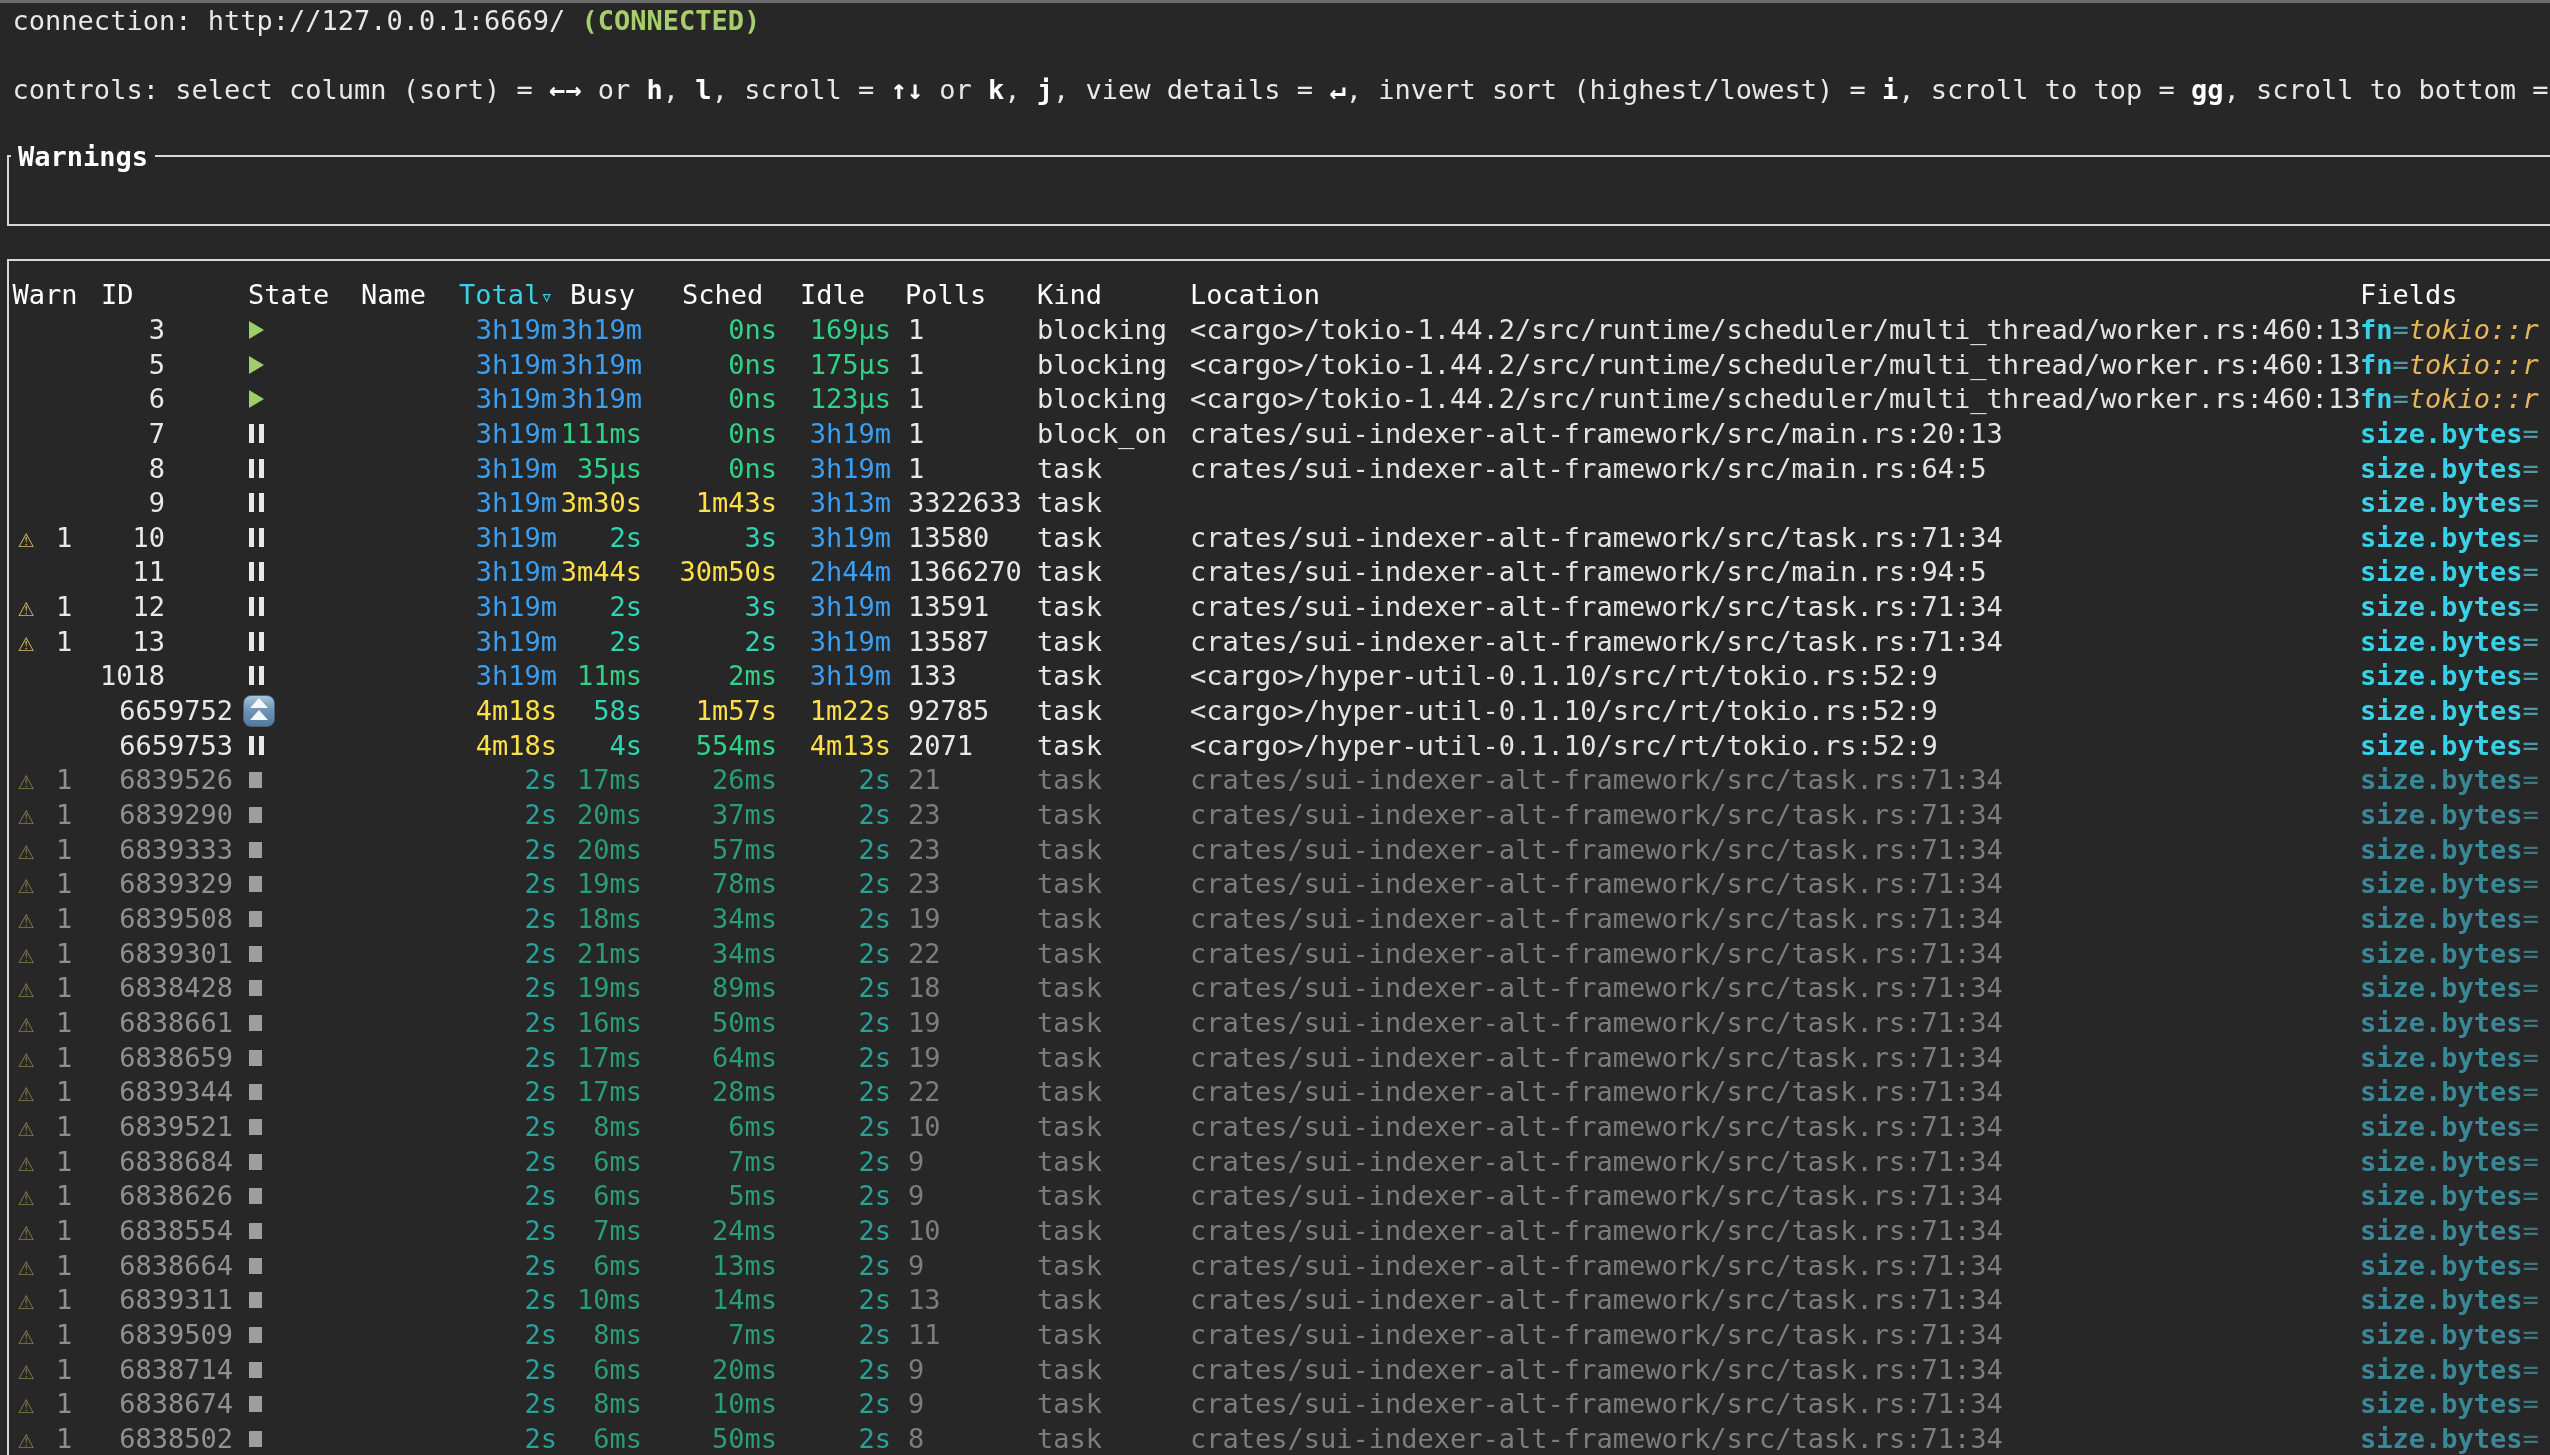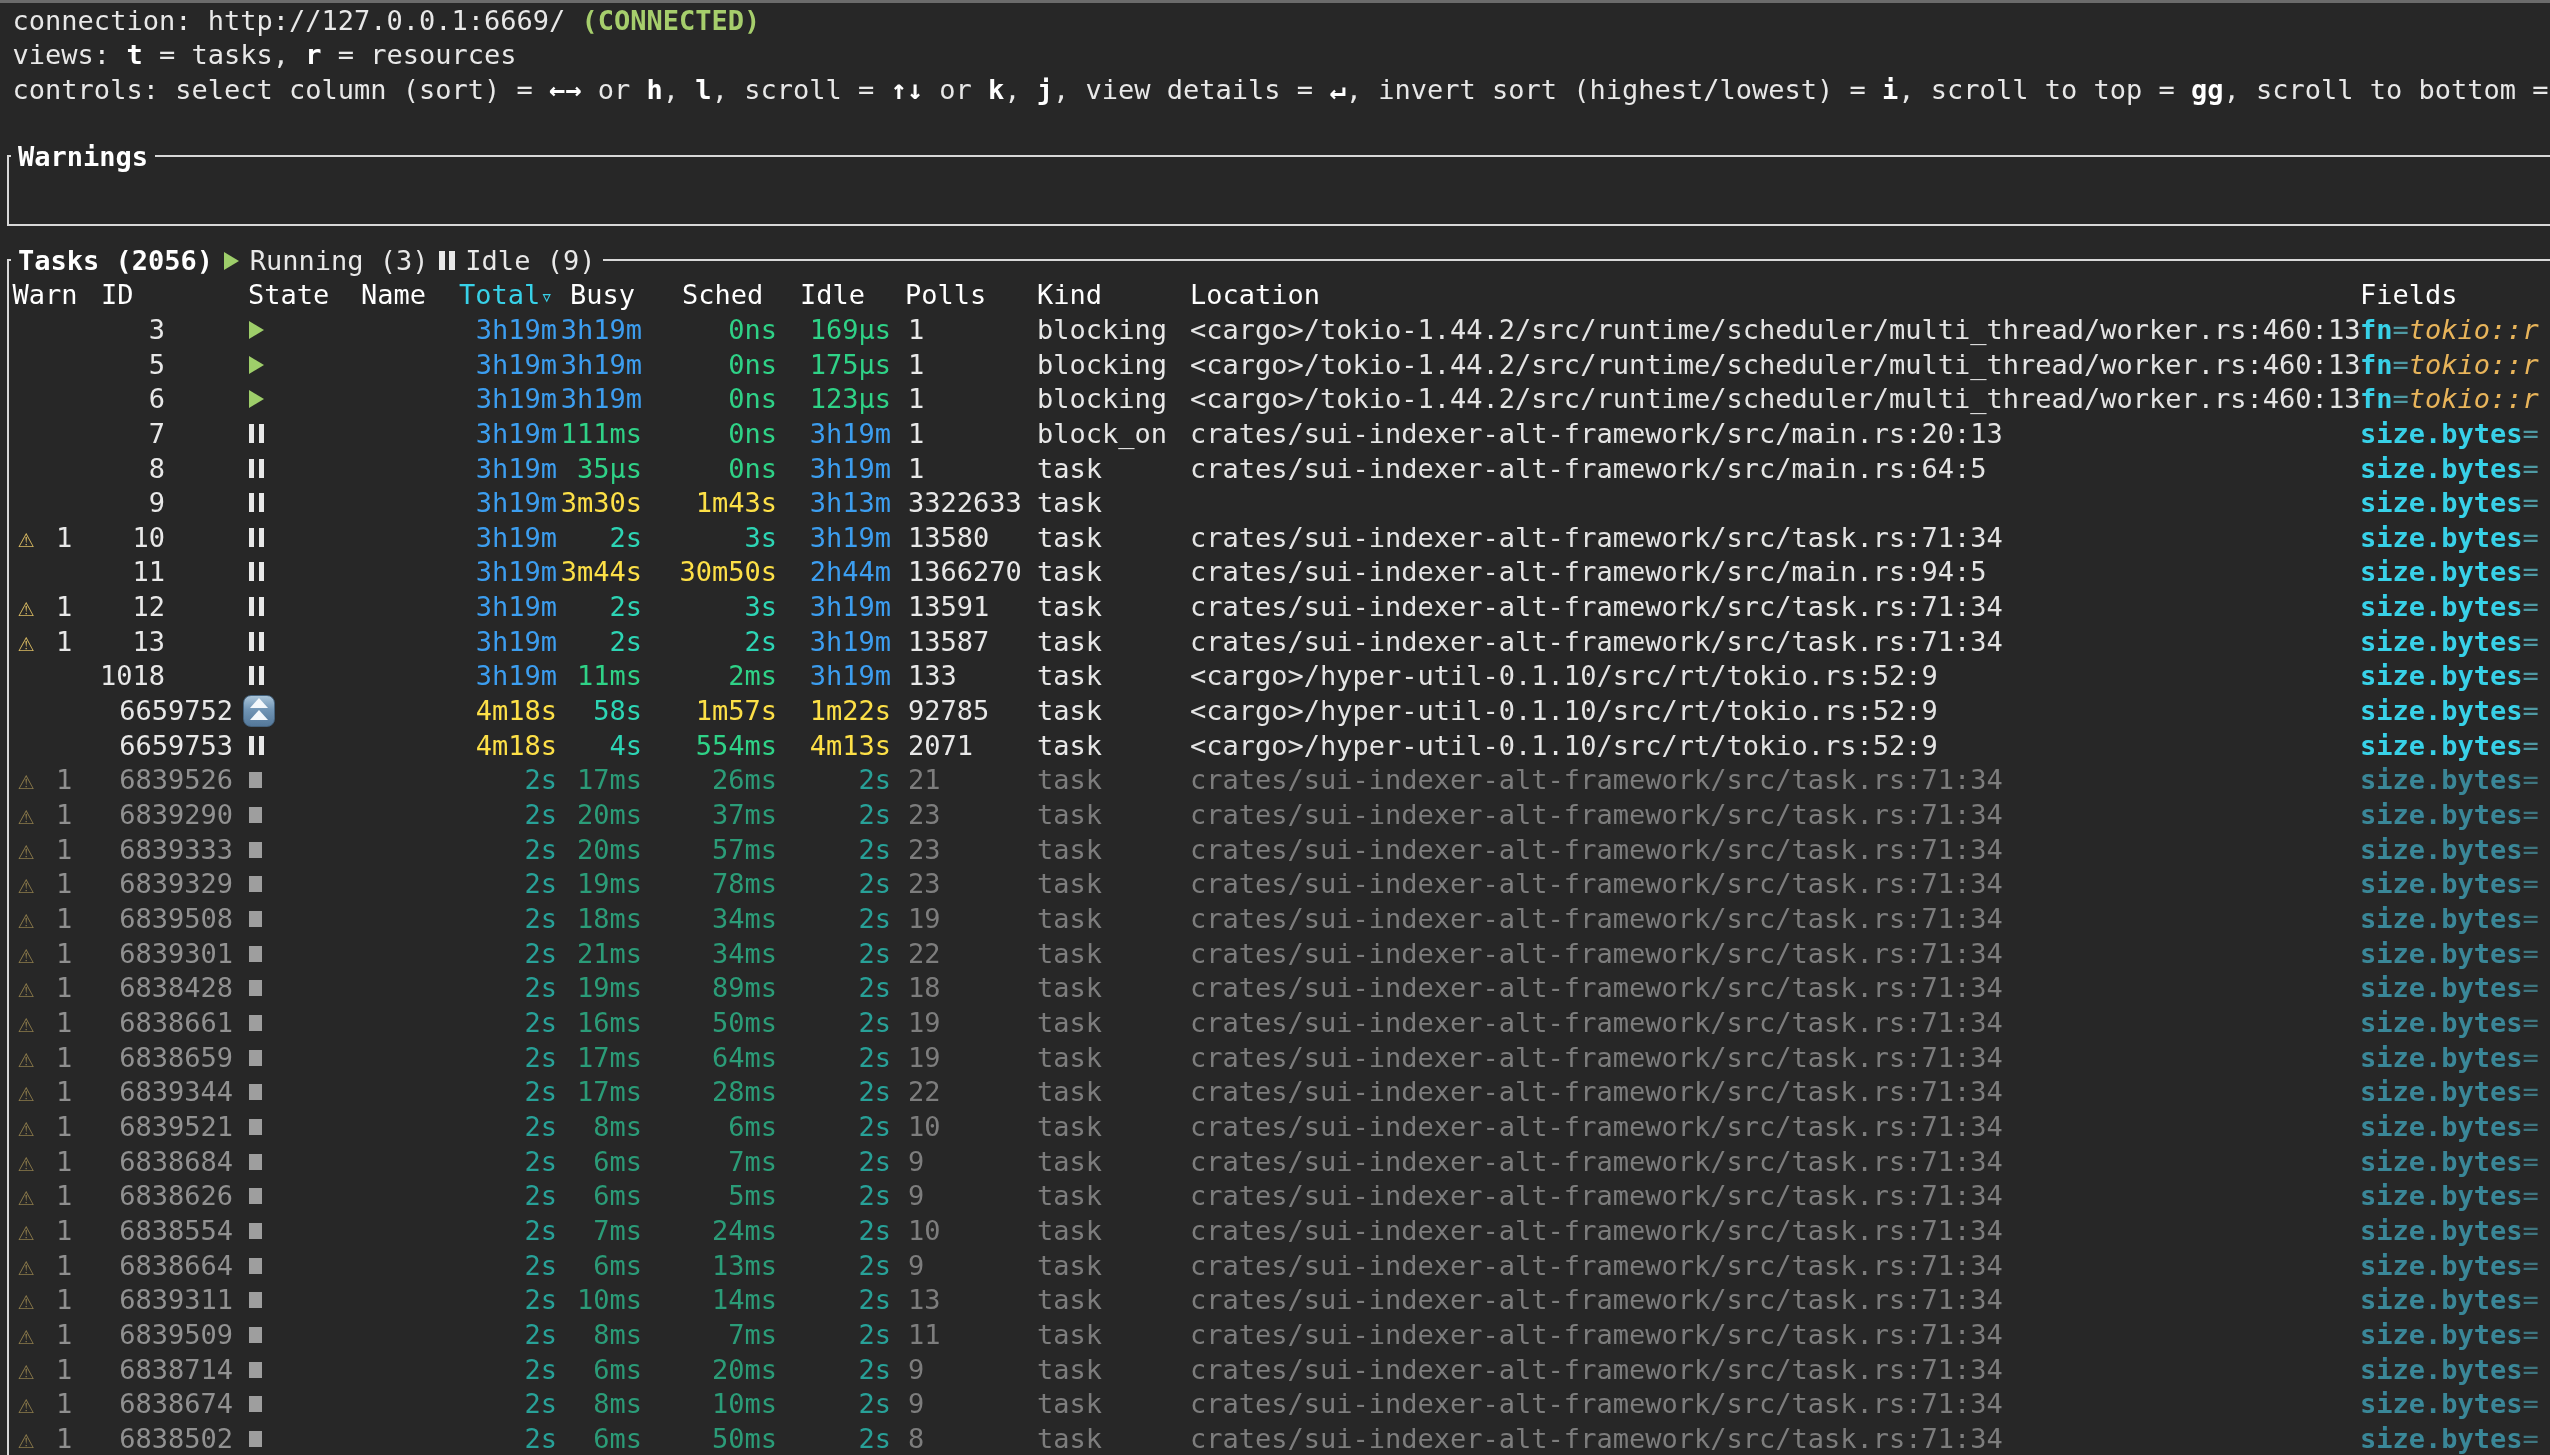--- a/index.html
+++ b/index.html
@@ -62,43 +62,35 @@
   .dim .d-sec{color:#28a198;} .dim .d-sub{color:#2b9c78;}
   .dim .f-key{color:#3a8798;} .dim .f-eq{color:#3f7680;} .dim .f-val{color:#9a7f4d;}
 </style>
 </head>
 <body>
 
 <div class="term">
   <div class="chrome"></div>
 
   <div class="ln" id="ln-connection" style="top:2.7px"><span>connection: http://127.0.0.1:6669/ </span><span class="green">(CONNECTED)</span></div>
-  <div class="ln" id="ln-views" style="top:37px"><span>views: </span><span class="b">t</span><span> = tasks, </span><span class="b">r</span><span> = resources</span></div>
   <div class="ln" id="ln-controls" style="top:72px"><span>controls: select column (sort) = </span><span class="b">←→</span><span> or </span><span class="b">h</span><span>, </span><span class="b">l</span><span>, scroll = </span><span class="b">↑↓</span><span> or </span><span class="b">k</span><span>, </span><span class="b">j</span><span>, view details = </span><span class="b">↵</span><span>, invert sort (highest/lowest) = </span><span class="b">i</span><span>, scroll to top = </span><span class="b">gg</span><span>, scroll to bottom = </span></div>
 
   <div class="hl" style="top:155px"></div>
   <div class="vl" style="left:7.2px;top:155px;height:71px"></div>
   <div class="boxtitle" style="left:10.8px;top:139px">
     <span class="t">Warnings</span>
   </div>
   <div class="ln" style="top:173px">
     
     
   </div>
   <div class="hl" style="top:224px"></div>
 
   <div class="hl" style="top:259px"></div>
   <div class="vl" style="left:7.2px;top:259px;height:1196px"></div>
-  <div class="boxtitle" style="left:10.8px;top:243px">
-    <span class="t">Tasks (2056)</span>
-    <span class="tri-run"></span>
-    <span>Running (3)</span>
-    <span class="pausebars"></span>
-    <span>Idle (9)</span>
-  </div>
 
   <div class="ln" id="col-header" style="top:277px;left:0"><span class="col" style="left: 12.6px;"><span>Warn</span></span><span class="col" style="left: 101px;"><span>ID</span></span><span class="col" style="left: 248px;"><span>State</span></span><span class="col" style="left: 361px;"><span>Name</span></span><span class="col sorted" style="left: 459px;"><span>Total</span><span class="sortmark">▿</span></span><span class="col" style="left: 570px;"><span>Busy</span></span><span class="col" style="left: 682px;"><span>Sched</span></span><span class="col" style="left: 800px;"><span>Idle</span></span><span class="col" style="left: 905px;"><span>Polls</span></span><span class="col" style="left: 1037px;"><span>Kind</span></span><span class="col" style="left: 1190px;"><span>Location</span></span><span class="col" style="left: 2360px;"><span>Fields</span></span></div>
 
   <div id="rows">
       <div class="row" style="top: 312px;">
         <span class="cell c-id id-narrow">3</span>
         <span class="cell c-state"><span class="tri-run"></span></span>
         <span class="cell c-total d-hour">3h19m</span>
         <span class="cell c-busy d-hour">3h19m</span>
         <span class="cell c-sched d-sub">0ns</span>

